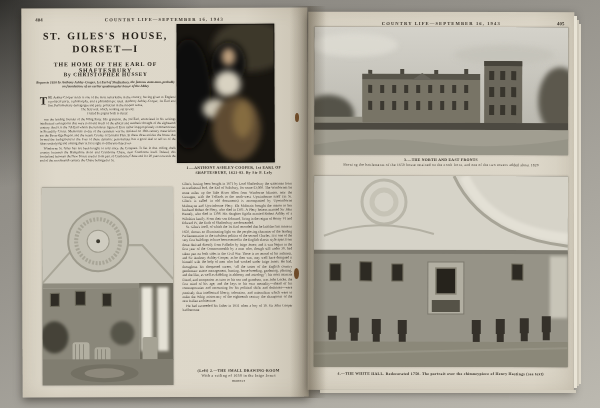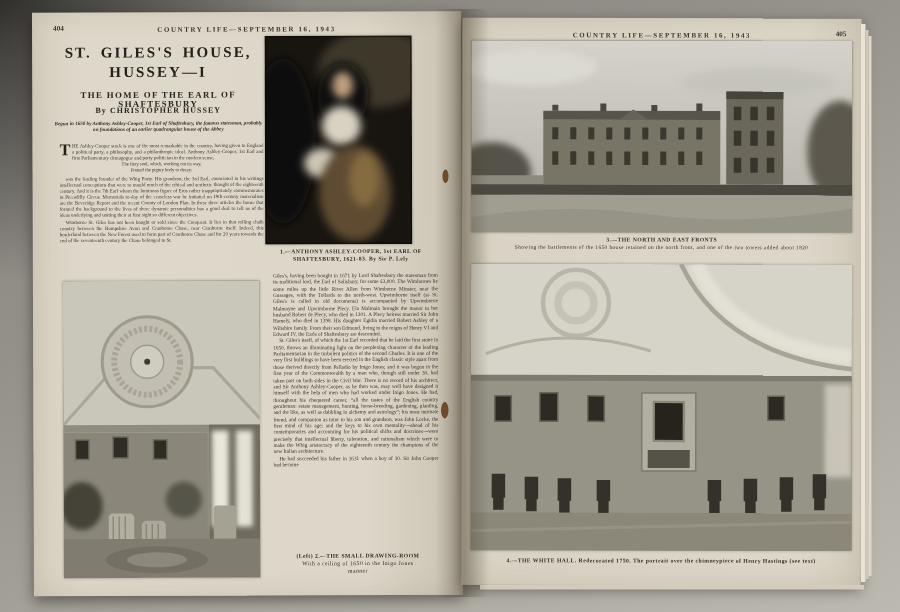--- a/index.html
+++ b/index.html
@@ -62,21 +62,21 @@
 <body>
 
 <div class="scene">
 
   <div class="page page-left">
     <span class="folio" style="left:14px;">404</span>
     <div class="running-head">COUNTRY LIFE—SEPTEMBER 16, 1943</div>
 
     <div class="title">
       <span>ST. GILES'S HOUSE,</span><br>
-      <span>HUSSEY—I</span>
+      <span>DORSET—I</span>
     </div>
     <div class="subtitle">THE HOME OF THE EARL OF SHAFTESBURY</div>
     <div class="byline">By CHRISTOPHER HUSSEY</div>
     <div class="standfirst">Begun in 1650 by Anthony Ashley-Cooper, 1st Earl of Shaftesbury, the famous statesman, probably on foundations of an earlier quadrangular house of the Abbey</div>
 
     <div class="colL">
       <p class="first"><span class="dropcap">T</span><span>HE Ashley-Cooper stock is one of the most remarkable in the country, having given to England a political party, a philosophy, and a philanthropic ideal. Anthony Ashley-Cooper, 1st Earl and first Parliamentary demagogue and party politician in the modern sense,</span></p>
       <div class="verse">
         <div>The fiery soul, which, working out its way,</div>
         <div>Fretted the pigmy body to decay:</div>

